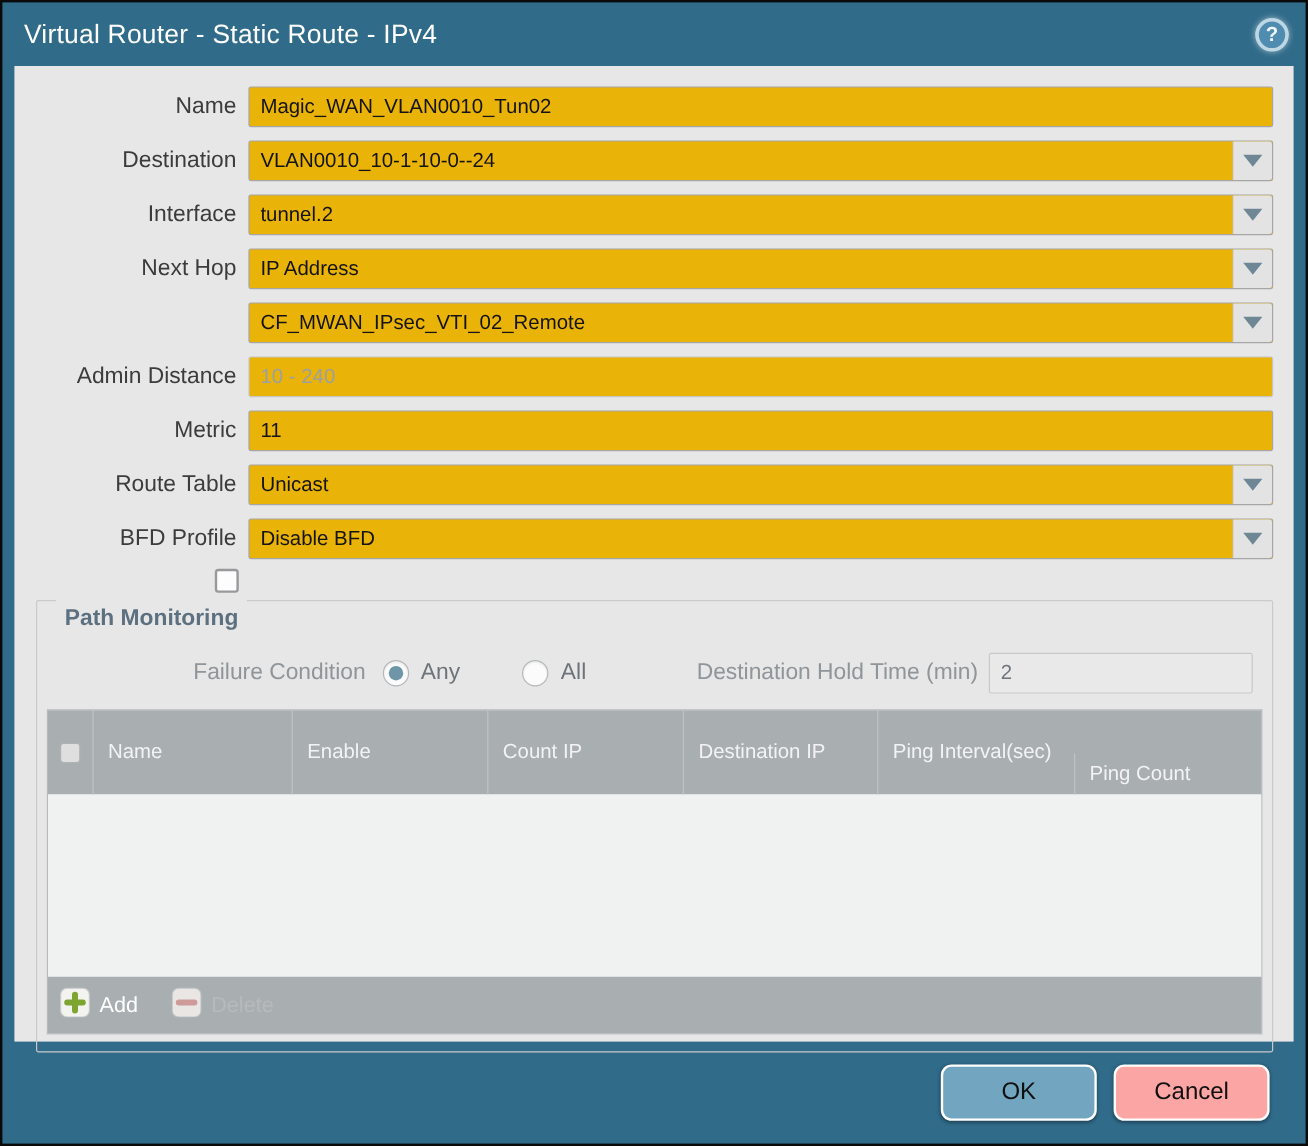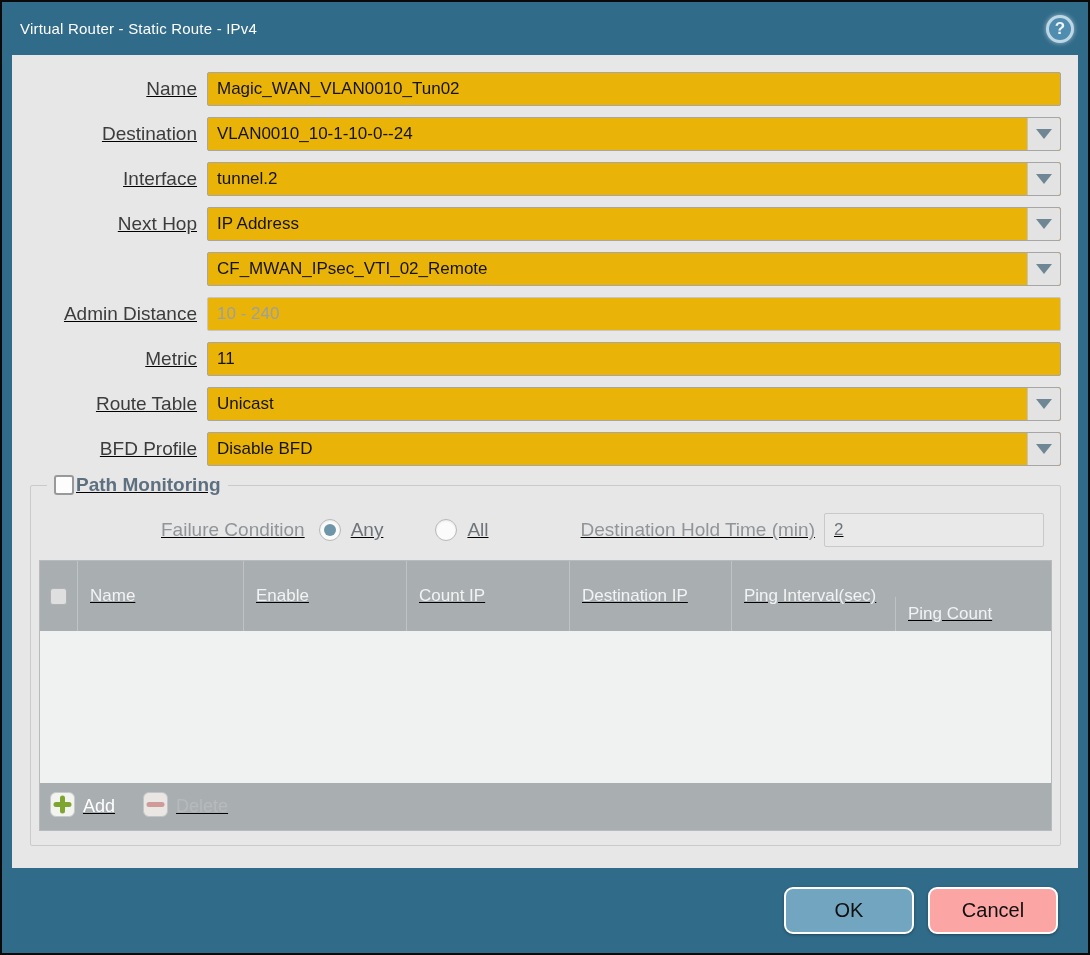--- a/index.html
+++ b/index.html
@@ -1,40 +1,40 @@
 <!DOCTYPE html>
 <html><head>
 <meta charset="utf-8">
 <style>
   * { margin:0; padding:0; box-sizing:border-box; }
   html,body { width:1090px; height:955px; background:#000; font-family:"Liberation Sans", sans-serif; }
   .dialog { position:relative; width:1090px; height:955px; border:2px solid #0a0a0a; background:#306b8a; overflow:hidden; }
 
   
   .titlebar { height:53px; display:flex; align-items:center; justify-content:space-between; padding:0 14px 0 18px; }
-  .title { color:#ffffff; font-size:15px; letter-spacing:0.2px; }
+  .title { color:#ffffff; font-size:22px; letter-spacing:0.2px; }
   .help-btn { width:28px; height:28px; border-radius:50%; background:#4f8cb0; border:3px solid #bdd7e5; color:#eef6fb; font-size:17px; font-weight:bold; display:flex; align-items:center; justify-content:center; box-shadow:0 0 5px rgba(255,255,255,.55); cursor:pointer; }
 
   
-  .panel { position:absolute; left:10px; right:10px; top:53px; bottom:85px; background:#e7e7e7; padding-top:11px;text-decoration:underline; }
+  .panel { position:absolute; left:10px; right:10px; top:53px; bottom:85px; background:#e7e7e7; padding-top:11px; }
 
   
   .form-row { display:flex; align-items:center; height:45px; padding-right:17px; }
   .form-label { flex:none; width:195px; text-align:right; padding-right:10px; color:#3c3c3c; font-size:19px; }
   .field { flex:1; position:relative; height:34px; }
   .text-input { width:100%; height:34px; border:1px solid #a6a6a6; border-radius:2px; padding:0 9px; font-size:17px; color:#141414; background:#eab308; font-family:"Liberation Sans", sans-serif; outline:none; }
   .combo .text-input { padding-right:42px; }
   .combo-btn { position:absolute; right:1px; top:1px; bottom:1px; width:33px; background:#e3e3e3; border-left:1px solid #c3c3c3; border-radius:0 2px 2px 0; display:flex; align-items:center; justify-content:center; cursor:pointer; }
   .combo-arrow { width:0; height:0; border-left:8px solid transparent; border-right:8px solid transparent; border-top:10px solid #6f8795; }
   .placeholder-input { border-color:#c6c6c6; }
   .placeholder-input::placeholder { color:#99a0a6; opacity:1; }
 
   
   .pm-fieldset { margin:3px 17px 0 18px; border:1px solid #cacaca; border-radius:2px; padding:10px 8px 14px 8px; }
-  .pm-legend { display:flex; align-items:center; gap:2px; margin-left:8px; padding:0 7px; }
+  .pm-legend { display:flex; align-items:flex-end; gap:11px; margin-left:8px; padding:0 7px;flex-direction:column; }
   .checkbox { width:20px; height:20px; background:#fdfdfd; border:2px solid #97999b; border-radius:3px; cursor:pointer; }
   .pm-title { font-size:19px; font-weight:bold; color:#5d7080; }
 
   .fc-row { display:flex; align-items:center; height:40px; margin:4px 0 10px 0; }
   .dim-label { color:#8f9599; font-size:19px; }
   .fc-label { margin-left:122px; }
   .radio-group { display:flex; align-items:flex-start; gap:10px; margin-left:14px; }
   .radio { width:22px; height:22px; border-radius:50%; background:#fbfbfb; border:1px solid #b5b8ba; position:relative; box-shadow:inset 0 1px 2px rgba(0,0,0,.08); }
   .radio.selected::after { content:""; position:absolute; left:4px; top:4px; width:12px; height:12px; border-radius:50%; background:#6f95a9; }
   .radio-label { color:#6e7479; font-size:19px; }

